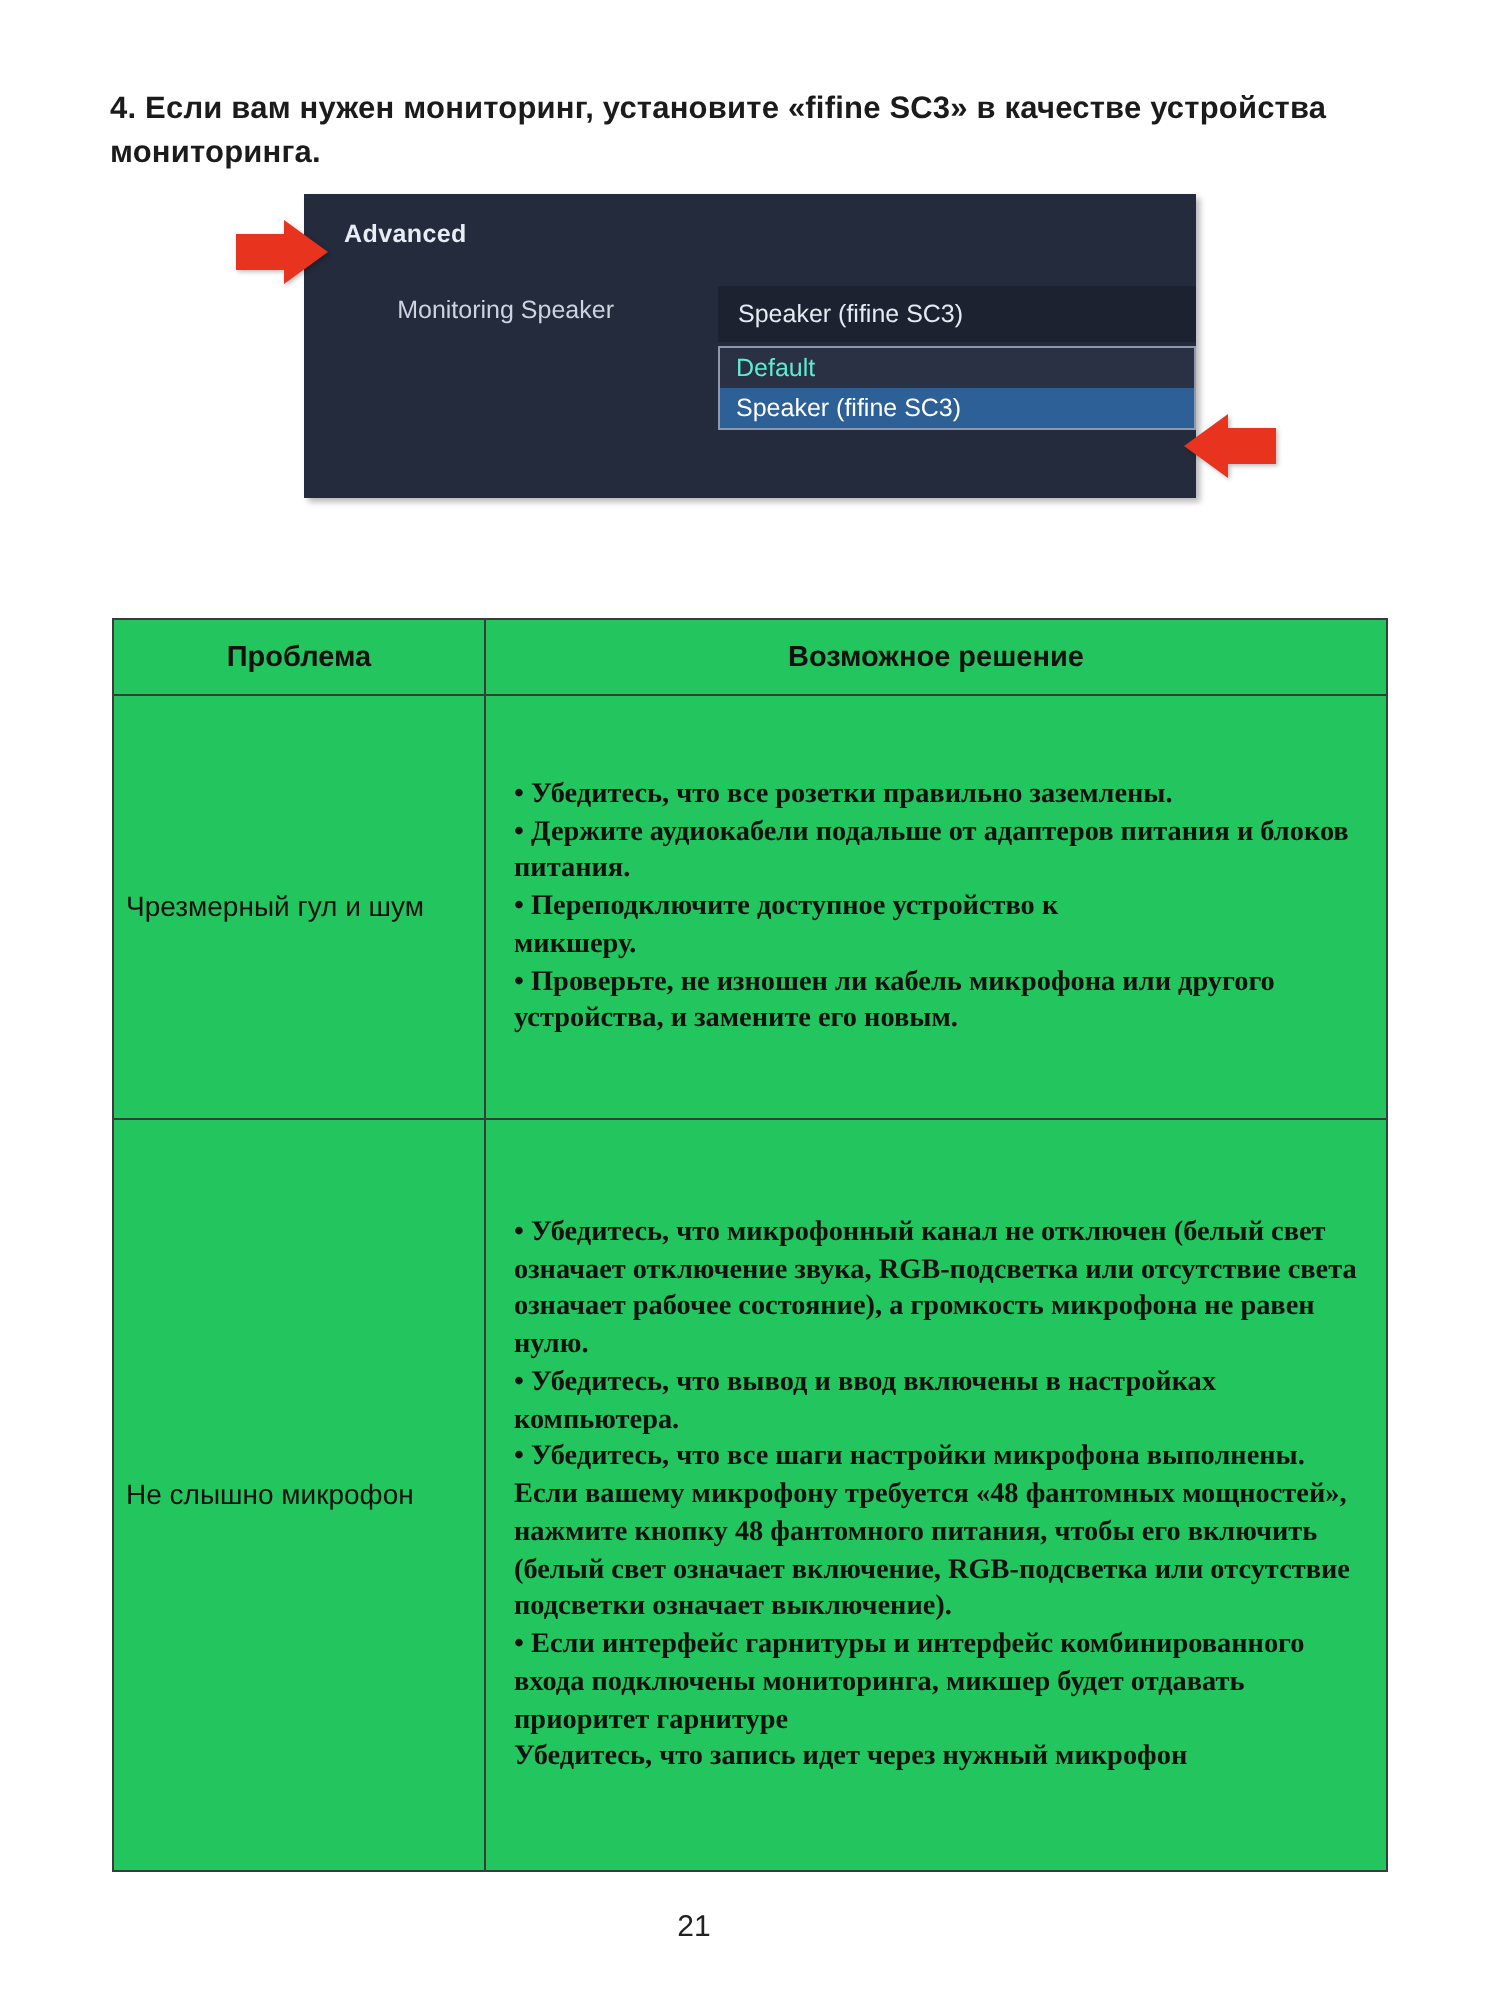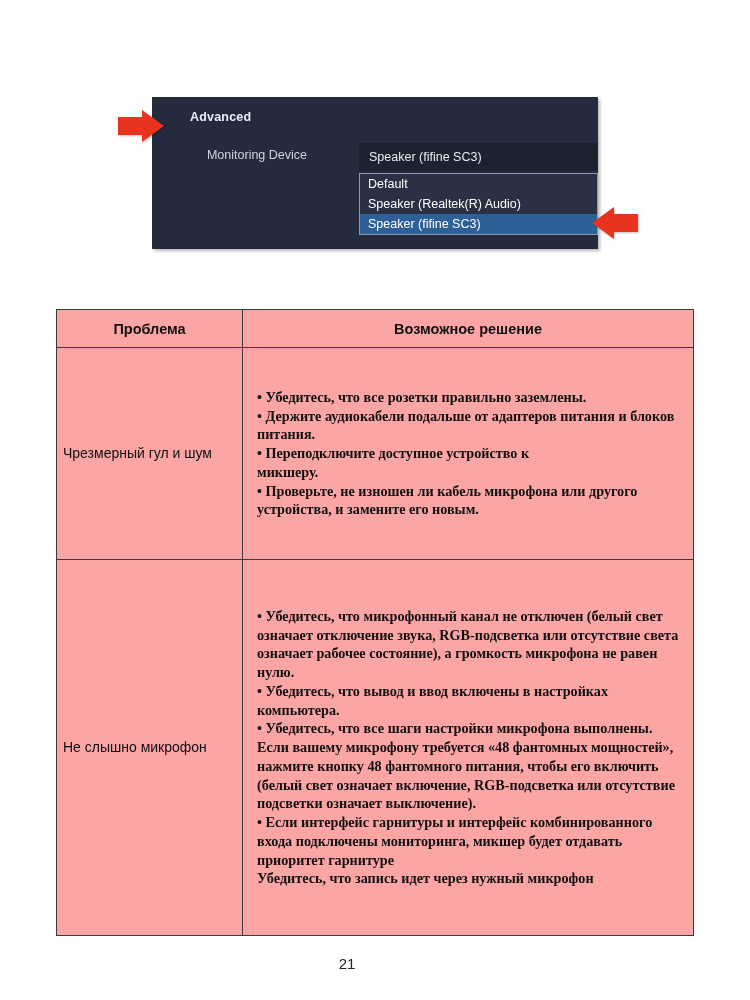--- a/index.html
+++ b/index.html
@@ -49,21 +49,20 @@
   }
 
   .ui-advanced-label {
     position: absolute;
     left: 20px;
     top: 13px;
     font-size: 12.5px;
     font-weight: bold;
     color: #e8edf5;
     letter-spacing: 0.2px;
-    margin-left: 18px;
   }
 
   .ui-field-row {
     position: absolute;
     left: 0;
     top: 46px;
     width: 100%;
     height: 28px;
   }
 
@@ -97,21 +96,21 @@
     top: 76px;
     width: 239px;
     border: 1px solid #8e99ad;
     background: #2a3144;
   }
 
   .ui-option {
     height: 20px;
     line-height: 20px;
     font-size: 12.5px;
-    color: #ffffff;
+    color: #5eead4;
     padding-left: 8px;
     white-space: nowrap;
     overflow: hidden;
   }
 
   .ui-option.selected {
     background: #2c6096;
     color: #ffffff;
   }
 
@@ -192,21 +191,21 @@
     left: 56px;
     top: 309px;
     width: 638px;
     border-collapse: collapse;
     table-layout: fixed;
   }
 
   .tbl td, .tbl th {
     border: 1px solid #3b3b3b;
     vertical-align: middle;
-    background: #fca5a5;
+    background: #22c55e;
   }
 
   .tbl th {
     height: 38px;
     font-size: 14.5px;
     font-weight: bold;
     color: #111;
     text-align: center;
   }
 
@@ -256,33 +255,33 @@
     text-align: center;
     font-size: 15px;
     color: #222;
   }
 </style>
 </head>
 <body>
 
 <div class="page">
 
+  <p class="step-text">4. Если вам нужен мониторинг, установите «fifine SC3» в качестве устройства мониторинга.</p>
 
   <div class="ui-shot">
 
     <div class="ui-advanced-label">Advanced</div>
 
     <div class="ui-field-row">
-      <div class="ui-field-label">Monitoring Device</div>
+      <div class="ui-field-label">Monitoring Speaker</div>
       <div class="ui-select-value">Speaker (fifine SC3)</div>
     </div>
 
     <div class="ui-dropdown">
       <div class="ui-option">Default</div>
-      <div class="ui-option">Speaker (Realtek(R) Audio)</div>
       <div class="ui-option selected">Speaker (fifine SC3)</div>
     </div>
   </div>
 
   <div class="arrow arrow-right">
     <span class="shaft"></span>
     <span class="head"></span>
   </div>
   <div class="arrow arrow-left">
     <span class="shaft"></span>

